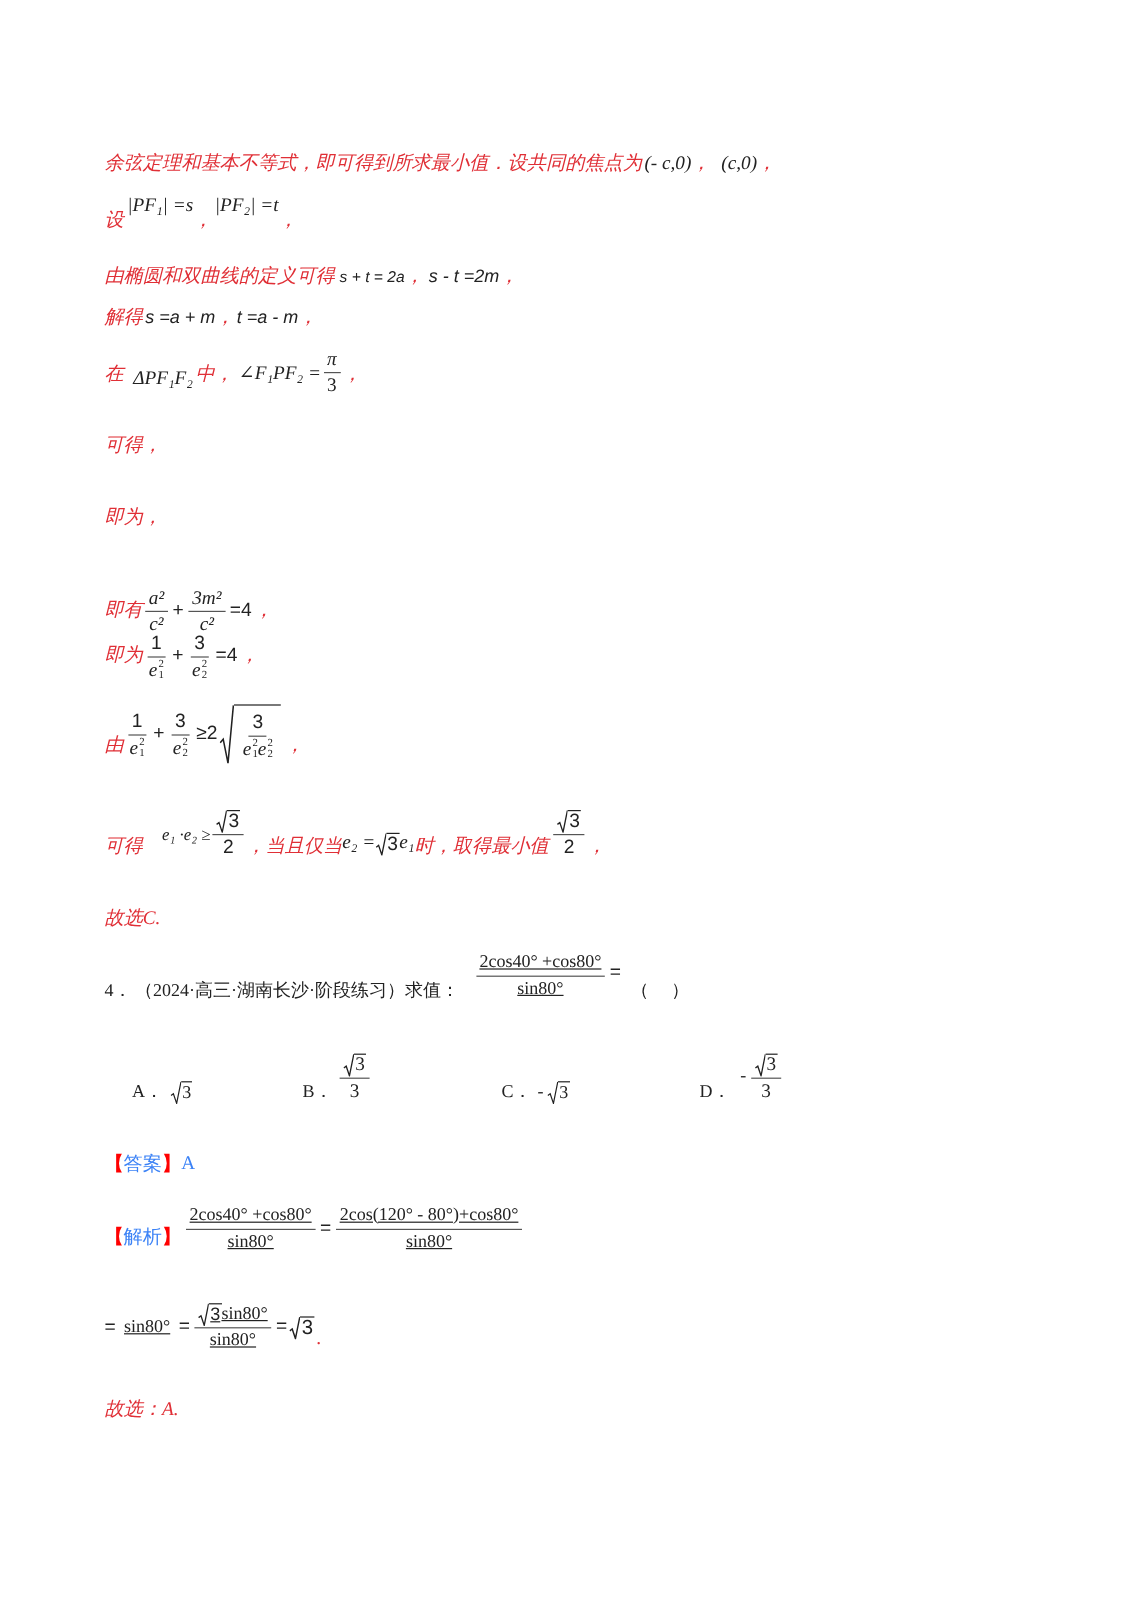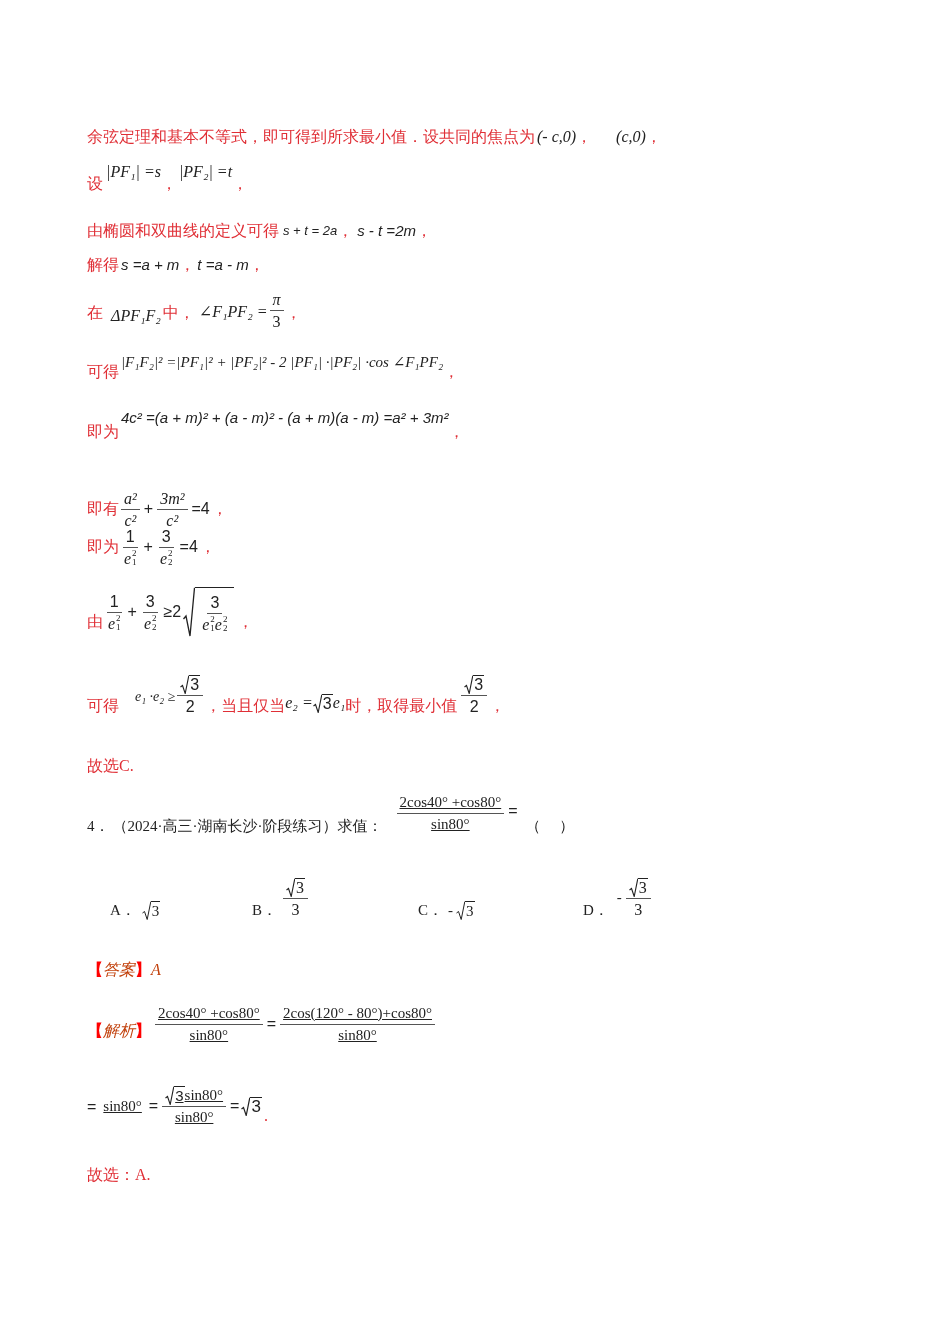--- a/index.html
+++ b/index.html
@@ -1,52 +1,52 @@
 <!DOCTYPE html>
 <html><head>
 <meta charset="utf-8">
 <style>
 *{margin:0;padding:0;box-sizing:border-box;}
 html,body{width:950px;height:1344px;background:#ffffff;overflow:hidden;}
 body{position:relative;font-family:"Liberation Serif","DejaVu Serif",serif;color:#222222;}
 .page{position:absolute;left:0;top:0;width:950px;height:1344px;background:#ffffff;}
 .line{position:absolute;left:87px;display:flex;align-items:center;white-space:nowrap;}
-.zh{color:#e02f36;font-size:16px;line-height:20px;font-family:"Liberation Serif","DejaVu Serif",serif;position:relative;}
+.zh{color:#e02f36;font-size:16px;line-height:20px;font-family:"Liberation Serif","DejaVu Serif",serif;position:relative;font-style:italic;}
 .bk{color:#222222;font-size:15px;line-height:20px;position:relative;}
 .m{font-style:italic;font-size:16px;line-height:20px;color:#222222;font-family:"Liberation Serif","DejaVu Serif",serif;position:relative;}
 .ms{font-style:italic;font-size:15px;line-height:20px;color:#222222;font-family:"Liberation Sans","DejaVu Sans",sans-serif;position:relative;}
 .sm{font-size:13px;}
 .up{font-style:normal;font-family:"Liberation Serif","DejaVu Serif",serif;text-decoration:underline;}
 .sans{font-family:"Liberation Sans","DejaVu Sans",sans-serif;}
 .frac{display:inline-flex;flex-direction:column;align-items:center;margin:0 2px;color:#222222;font-size:16px;line-height:19px;font-style:normal;position:relative;}
 .frac>.num{border-bottom:1px solid #555555;padding:0 3px 1px;text-align:center;white-space:nowrap;display:flex;align-items:center;justify-content:center;}
 .frac>.den{padding:1px 3px 0;text-align:center;white-space:nowrap;display:flex;align-items:center;justify-content:center;}
 .it{font-style:italic;}
 .sqrt{display:inline-flex;align-items:stretch;position:relative;color:#222222;}
 .sqrt svg{width:9px;height:19px;flex:none;display:block;}
 .sqrt .rc{border-top:1px solid #222222;padding:0 1px;line-height:18px;font-style:normal;}
 .sqrt.big svg{width:12px;height:50px;}
 .sqrt.big .rc{padding:1px 2px 0;display:inline-flex;align-items:center;}
 .ss{display:inline-flex;align-items:center;font-style:italic;}
 .ss .st{display:inline-flex;flex-direction:column;font-size:9px;line-height:9px;margin-left:1px;font-style:normal;}
 .op{font-size:16px;color:#222222;margin:0 2px;position:relative;font-family:"Liberation Sans","DejaVu Sans",sans-serif;}
 .br{color:#ff0000;font-weight:bold;font-size:16px;}
-.rd{color:#c2410c;font-size:16px;font-style:italic;}
+.rd{color:#3b82f6;font-size:16px;}
 .opt{position:absolute;top:877px;height:42px;display:flex;align-items:center;white-space:nowrap;}
 </style>
 </head>
 <body>
 
 <div class="page">
 
   <div class="line" style="top:125px;height:24px">
     <span class="zh">余弦定理和基本不等式，即可得到所求最小值．设共同的焦点为</span>
     <span class="m" style="margin-left:2px">(- c,0)</span>
     <span class="zh">，</span>
-    <span class="m" style="margin-left:24px">(c,0)</span>
+    <span class="m" style="margin-left:9px">(c,0)</span>
     <span class="zh">，</span>
   </div>
 
   <div class="line" style="top:160px;height:24px">
     <span class="zh" style="top:12px">设</span>
     <span class="m" style="margin-left:3px">|PF₁| =s</span>
     <span class="zh" style="top:12px">，</span>
     <span class="m" style="margin-left:2px">|PF₂| =t</span>
     <span class="zh" style="top:12px">，</span>
   </div>
@@ -74,27 +74,25 @@
     <span class="m" style="top:2px;margin-left:4px">∠F₁PF₂ =</span>
     <span class="frac">
       <span class="num it">π</span>
       <span class="den">3</span>
     </span>
     <span class="zh" style="top:3px">，</span>
   </div>
 
   <div class="line" style="top:350px;height:24px">
     <span class="zh" style="top:10px">可得</span>
-    <span class="m" style="margin-left:2px;font-size:15px">|F₁F₂|² =|PF₁|² + |PF₂|² - 2 |PF₁| ·|PF₂| ·cos ∠F₁PF₂</span>
     <span class="zh" style="top:10px">，</span>
   </div>
 
   <div class="line" style="top:406px;height:24px">
     <span class="zh" style="top:14px">即为</span>
-    <span class="ms" style="margin-left:2px">4c² =(a + m)² + (a - m)² - (a + m)(a - m) =a² + 3m²</span>
     <span class="zh" style="top:14px">，</span>
   </div>
 
   <div class="line" style="top:488px;height:42px">
     <span class="zh">即有</span>
     <span class="frac">
       <span class="num it">a²</span>
       <span class="den it">c²</span>
     </span>
     <span class="op">+</span>

